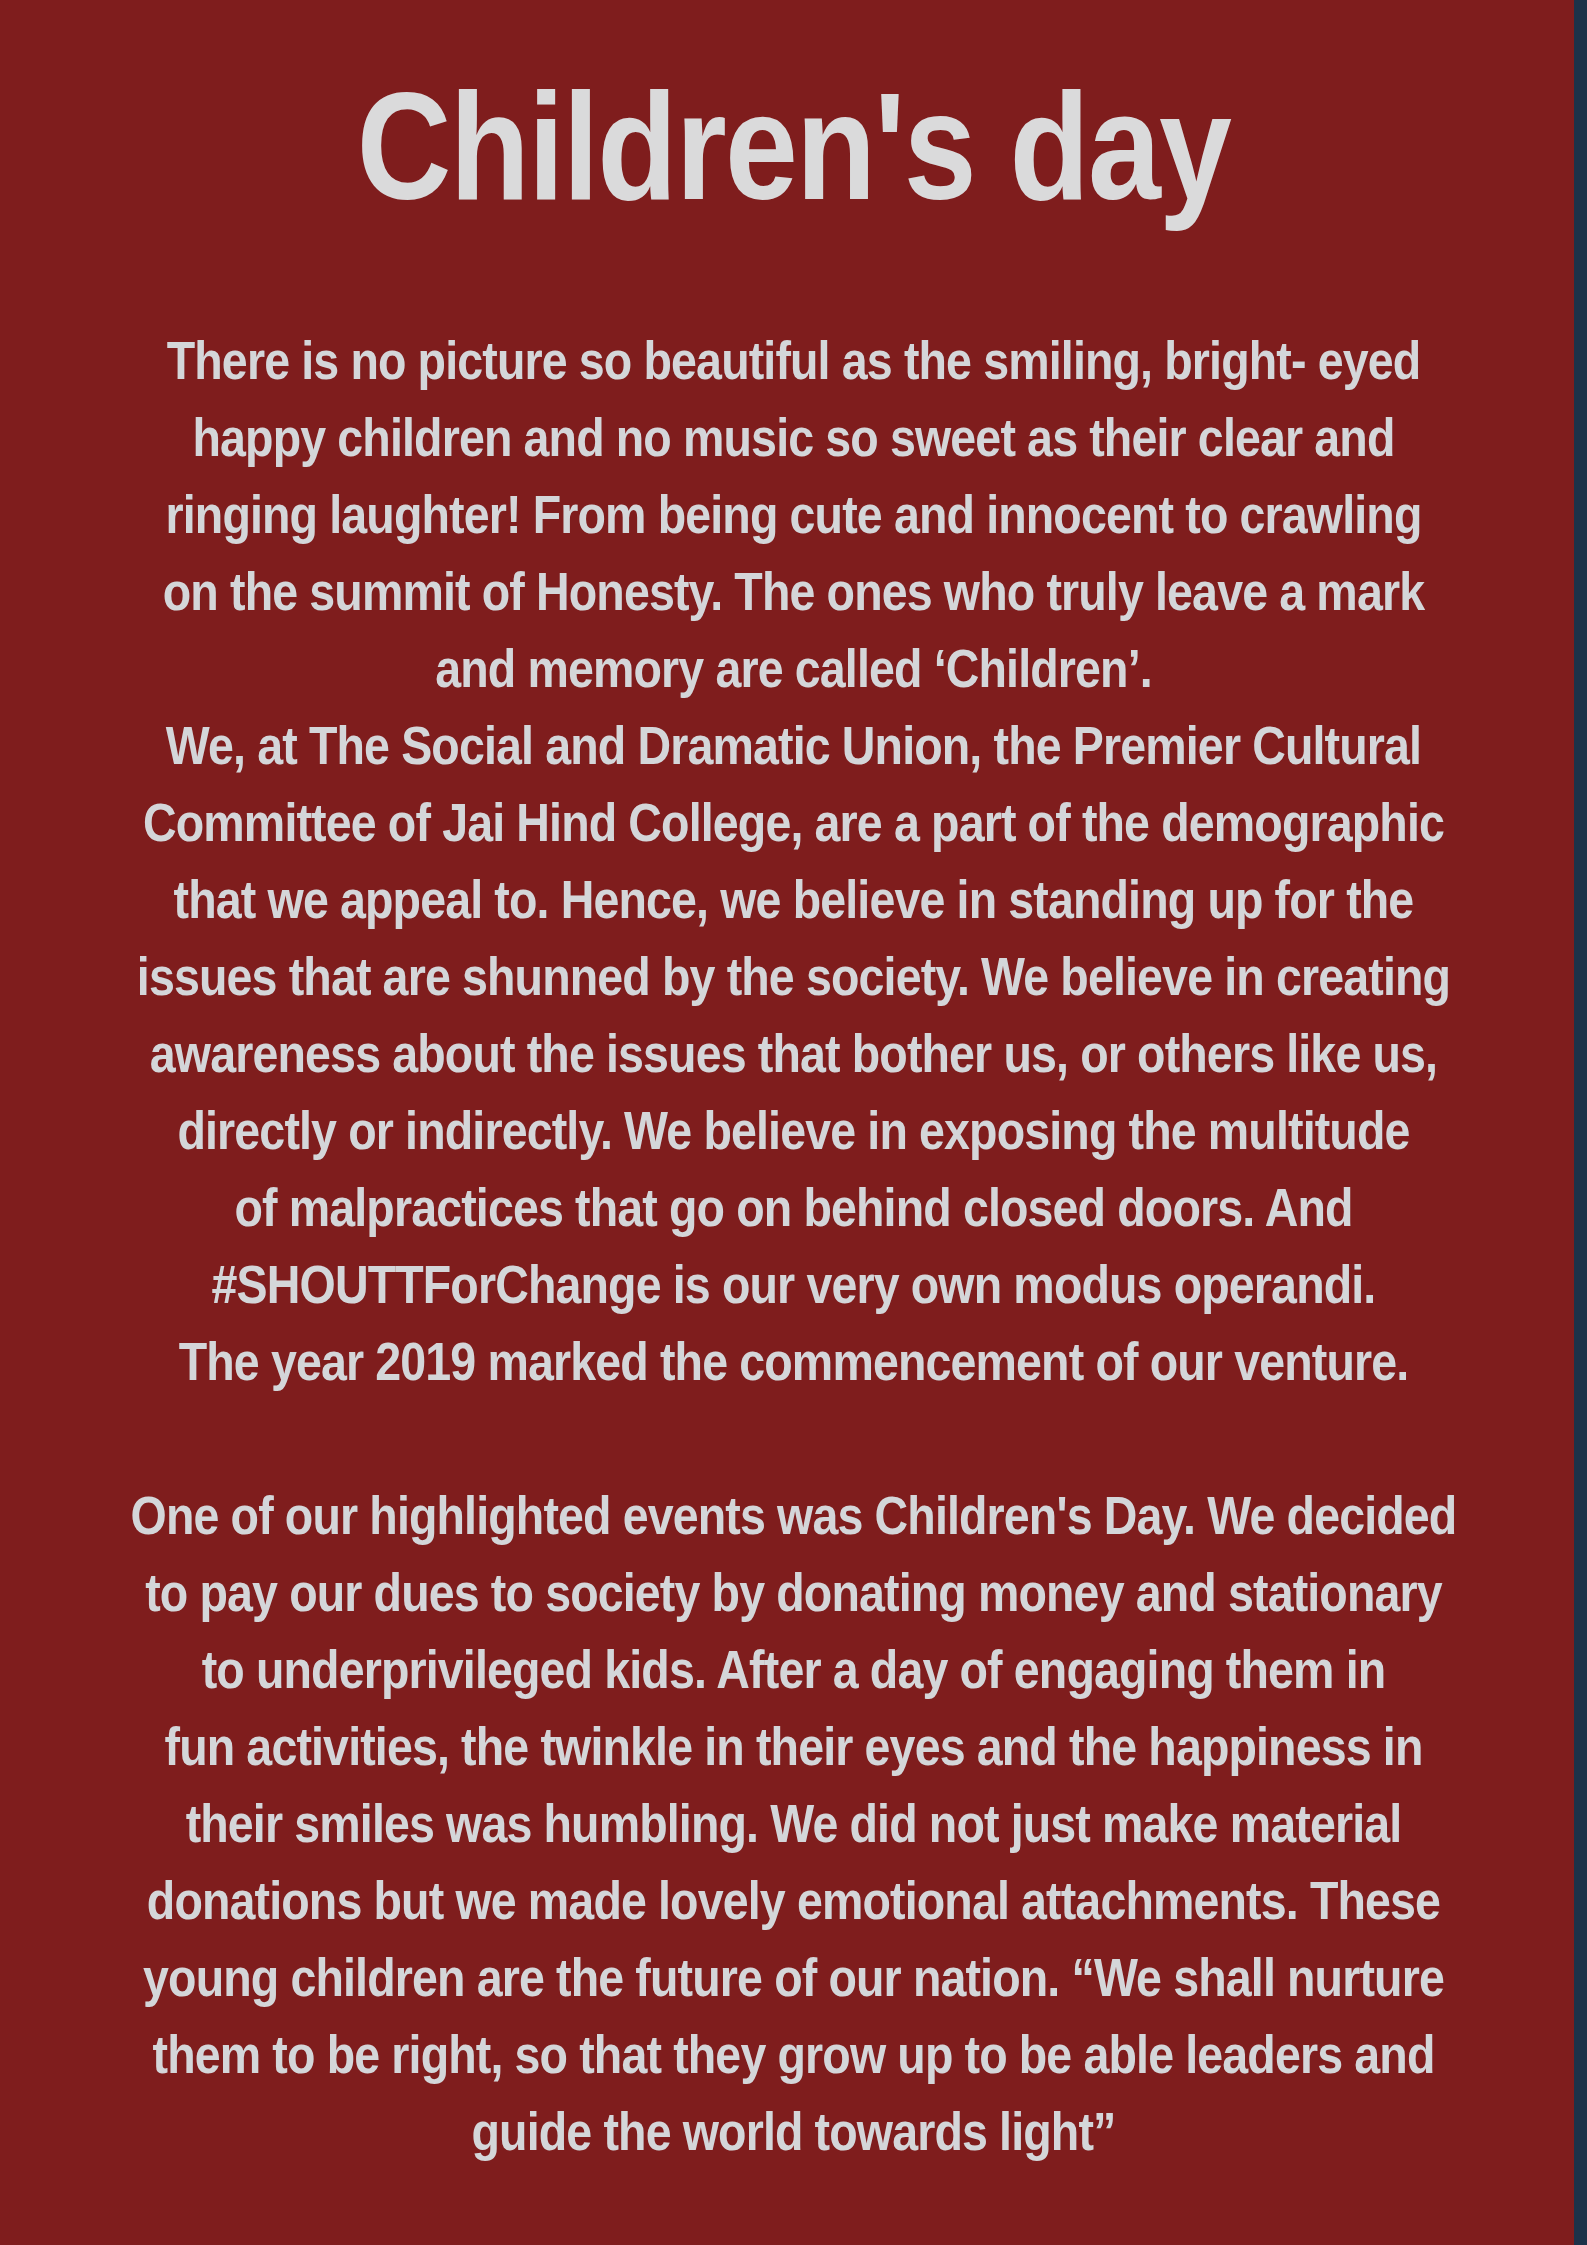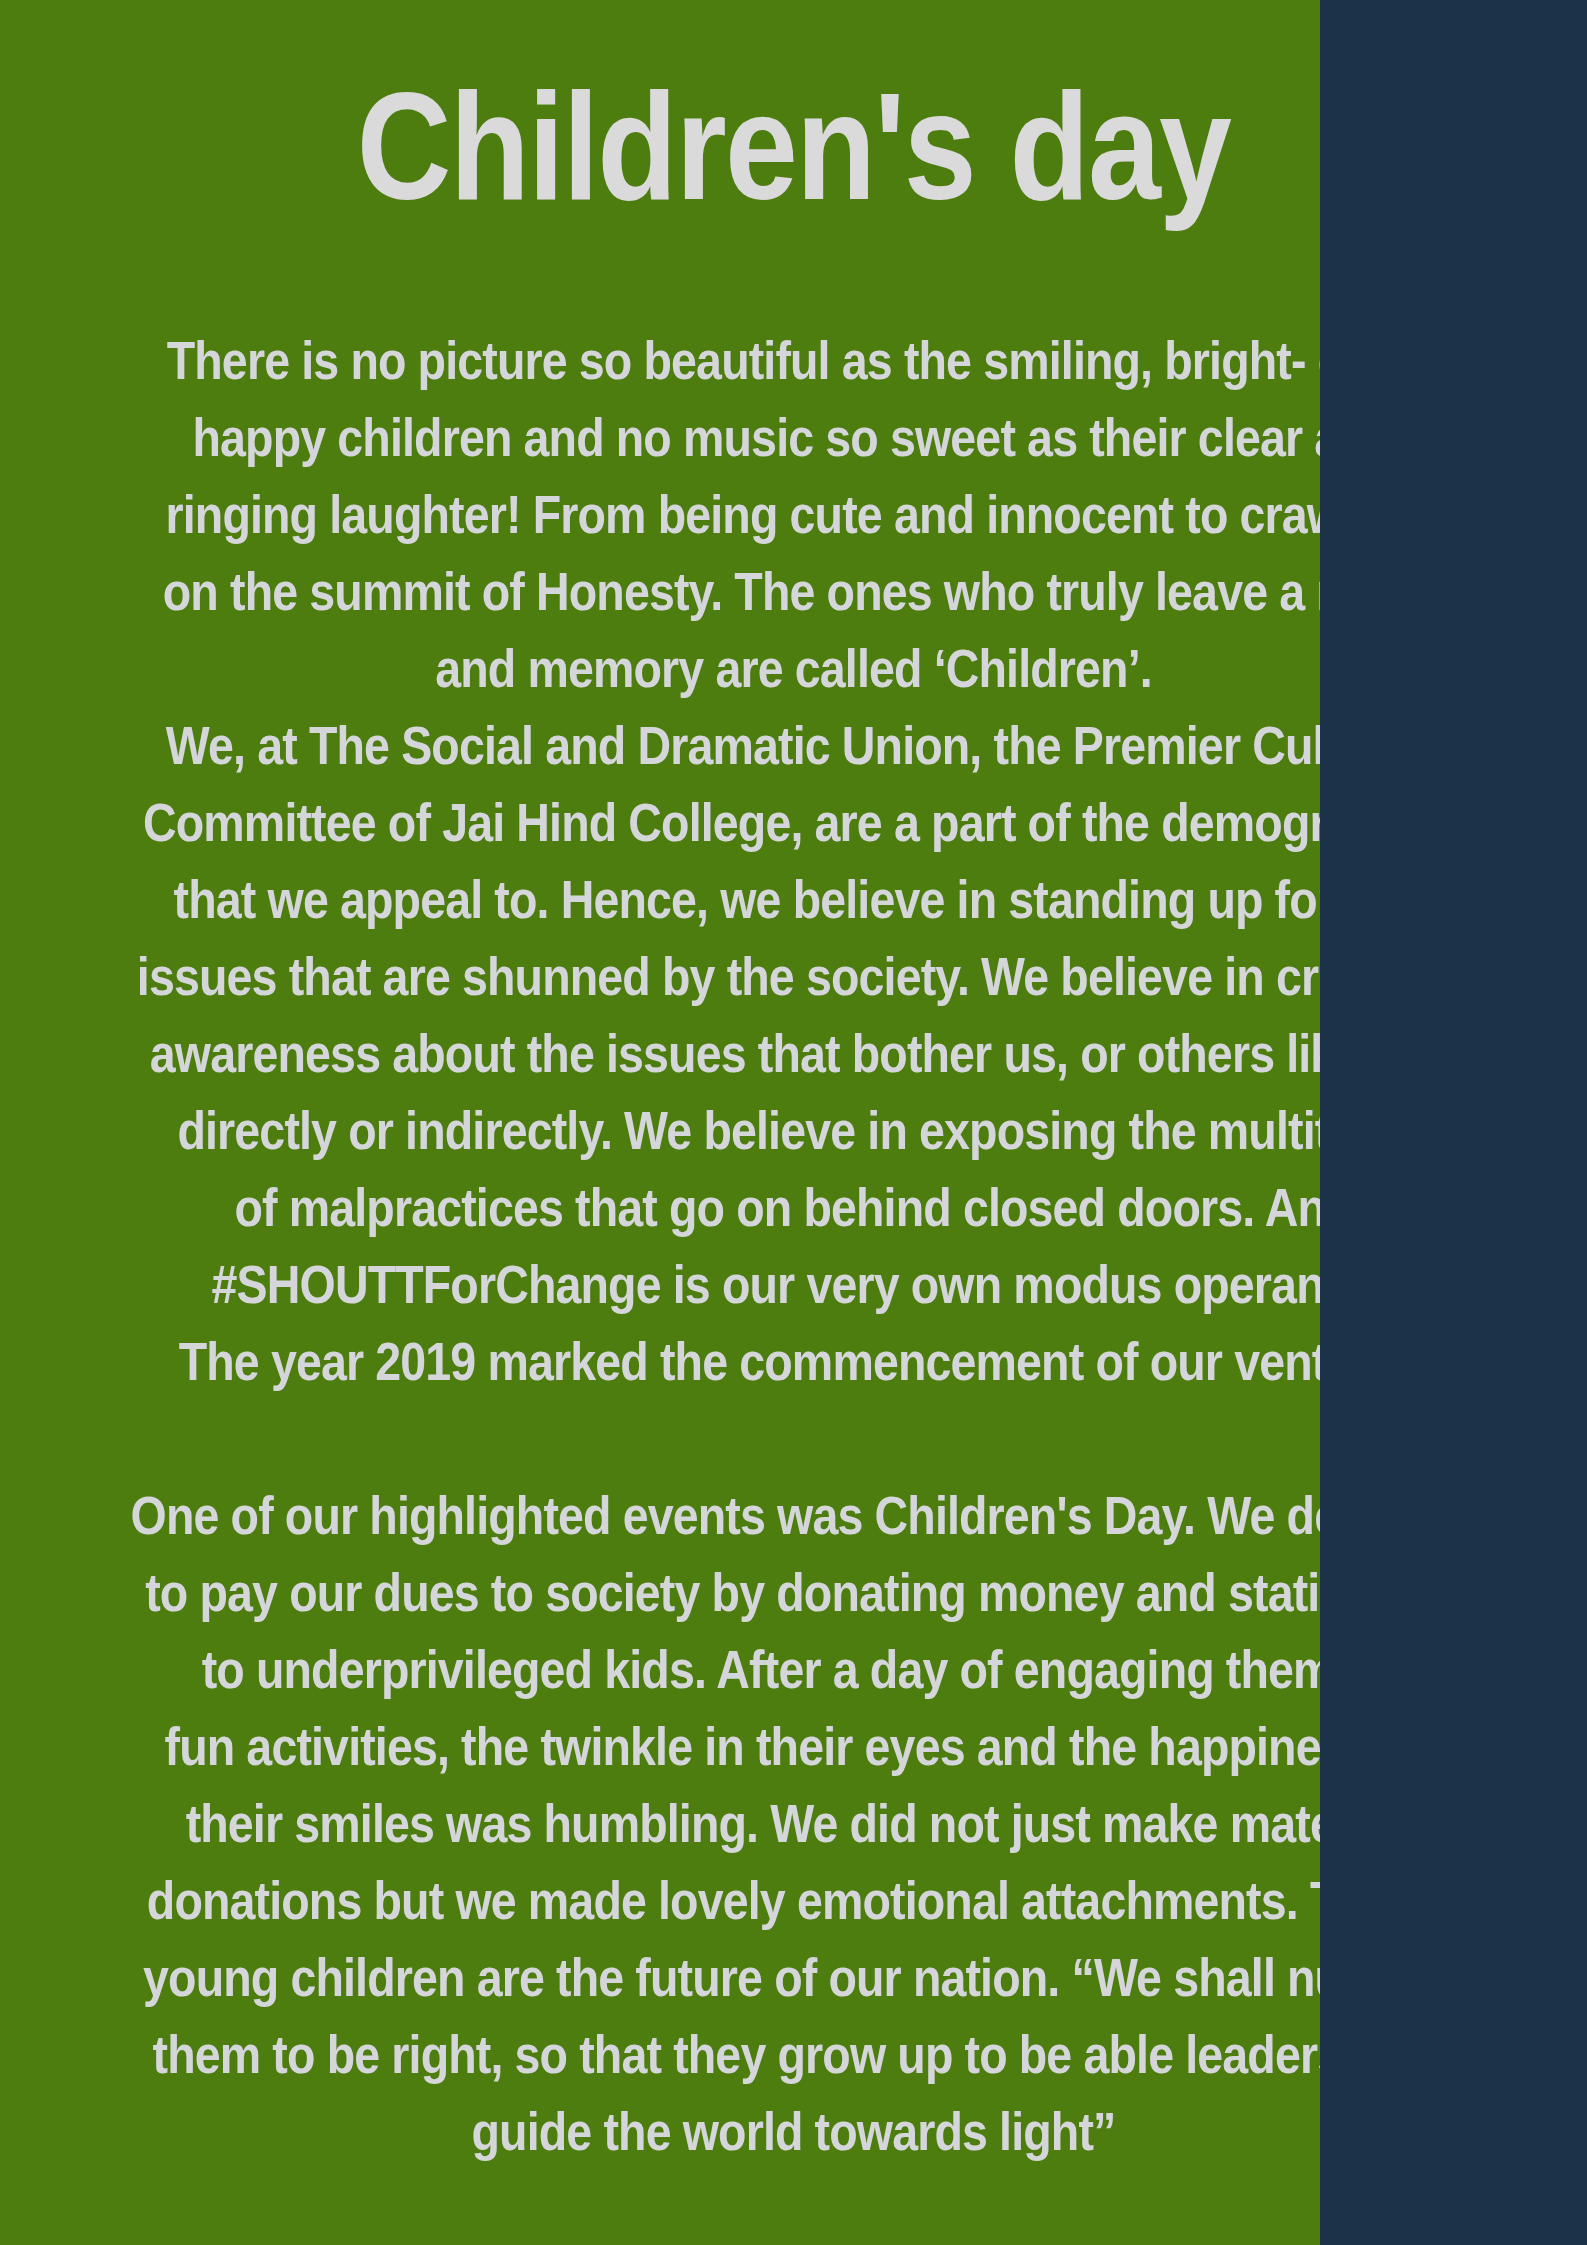--- a/index.html
+++ b/index.html
@@ -5,23 +5,23 @@
   html, body {
     margin: 0;
     padding: 0;
   }
   body {
     font-family: "Liberation Sans", sans-serif;
     background: #1C3249;
   }
   .page {
     position: relative;
-    width: 1320px;
+    width: 1574px;
     height: 2245px;
-    background: #4d7c0f;
+    background: #7f1d1d;
     overflow: hidden;
   }
   
   .squeeze {
     width: 1841px;
     margin-left: -127px;
     transform: scaleX(0.862);
     transform-origin: 50% 0;
     text-align: center;
   }

